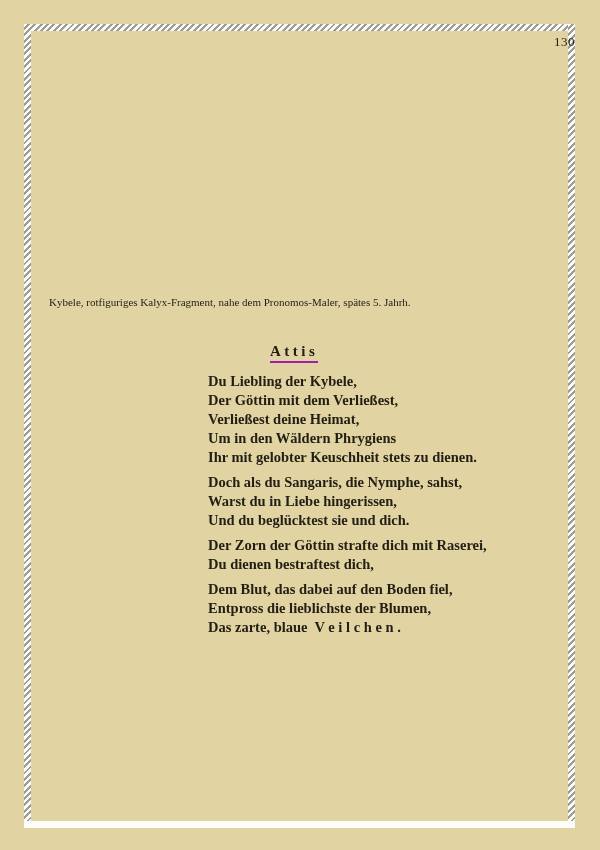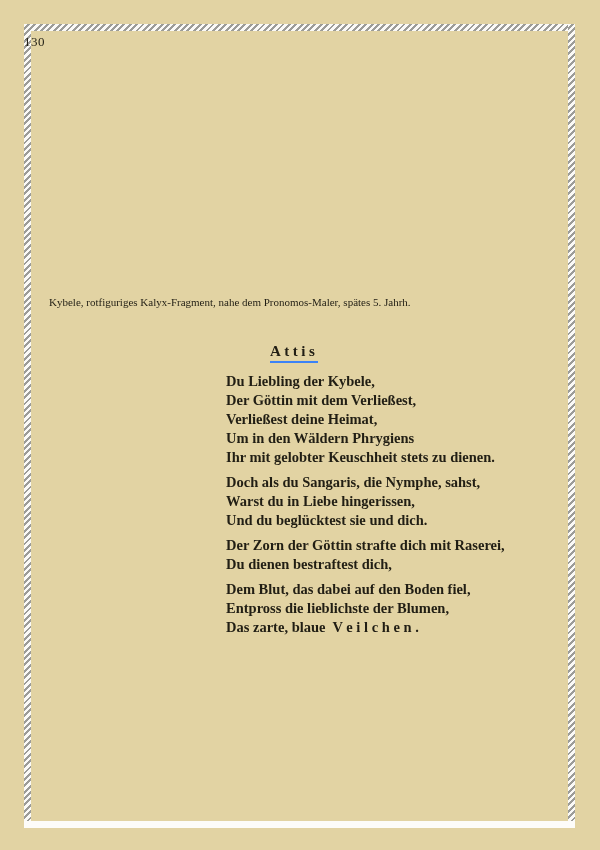--- a/index.html
+++ b/index.html
@@ -26,21 +26,21 @@
   .band-top    { left: 24px; top: 24px;  width: 551px; height: 7px; }
   .band-left   { left: 24px; top: 24px;  width: 7px;   height: 798px; }
   .band-right  { left: 568px; top: 24px; width: 7px;   height: 798px; }
   .band-bottom { left: 24px; top: 821px; width: 551px; height: 7px; background: #fdfcf9; }
 
   .page-number {
     position: absolute;
     left: 24px;
     top: 34px;
     width: 551px;
-    text-align: left;
+    text-align: right;
     font-size: 13px;
     letter-spacing: 0.5px;
   }
   .caption {
     position: absolute;
     left: 49px;
     right: 0;
     top: 296px;
     text-align: left;
     font-size: 11px;
@@ -48,26 +48,26 @@
   .poem-title-wrap {
     position: absolute;
     left: 270px;
     top: 342px;
   }
   .poem-title {
     display: inline-block;
     font-size: 15px;
     font-weight: bold;
     letter-spacing: 3.5px;
-    border-bottom: 2px solid #3b82f6;
+    border-bottom: 2px solid #a21caf;
     padding-bottom: 1px;
   }
   .poem {
     position: absolute;
-    left: 226px;
+    left: 208px;
     top: 372px;
   }
   .stanza {
     margin-bottom: 6px;
   }
   .poem-line {
     font-size: 14.5px;
     font-weight: bold;
     line-height: 19px;
     white-space: pre-wrap;

